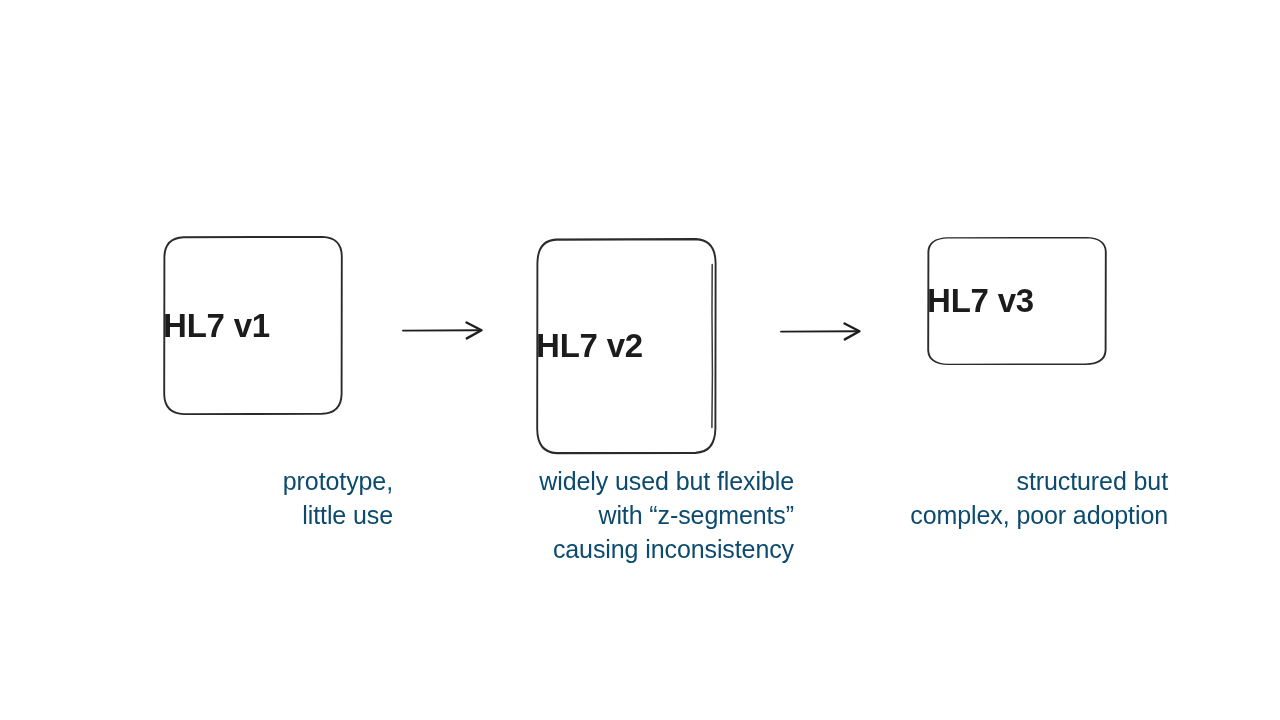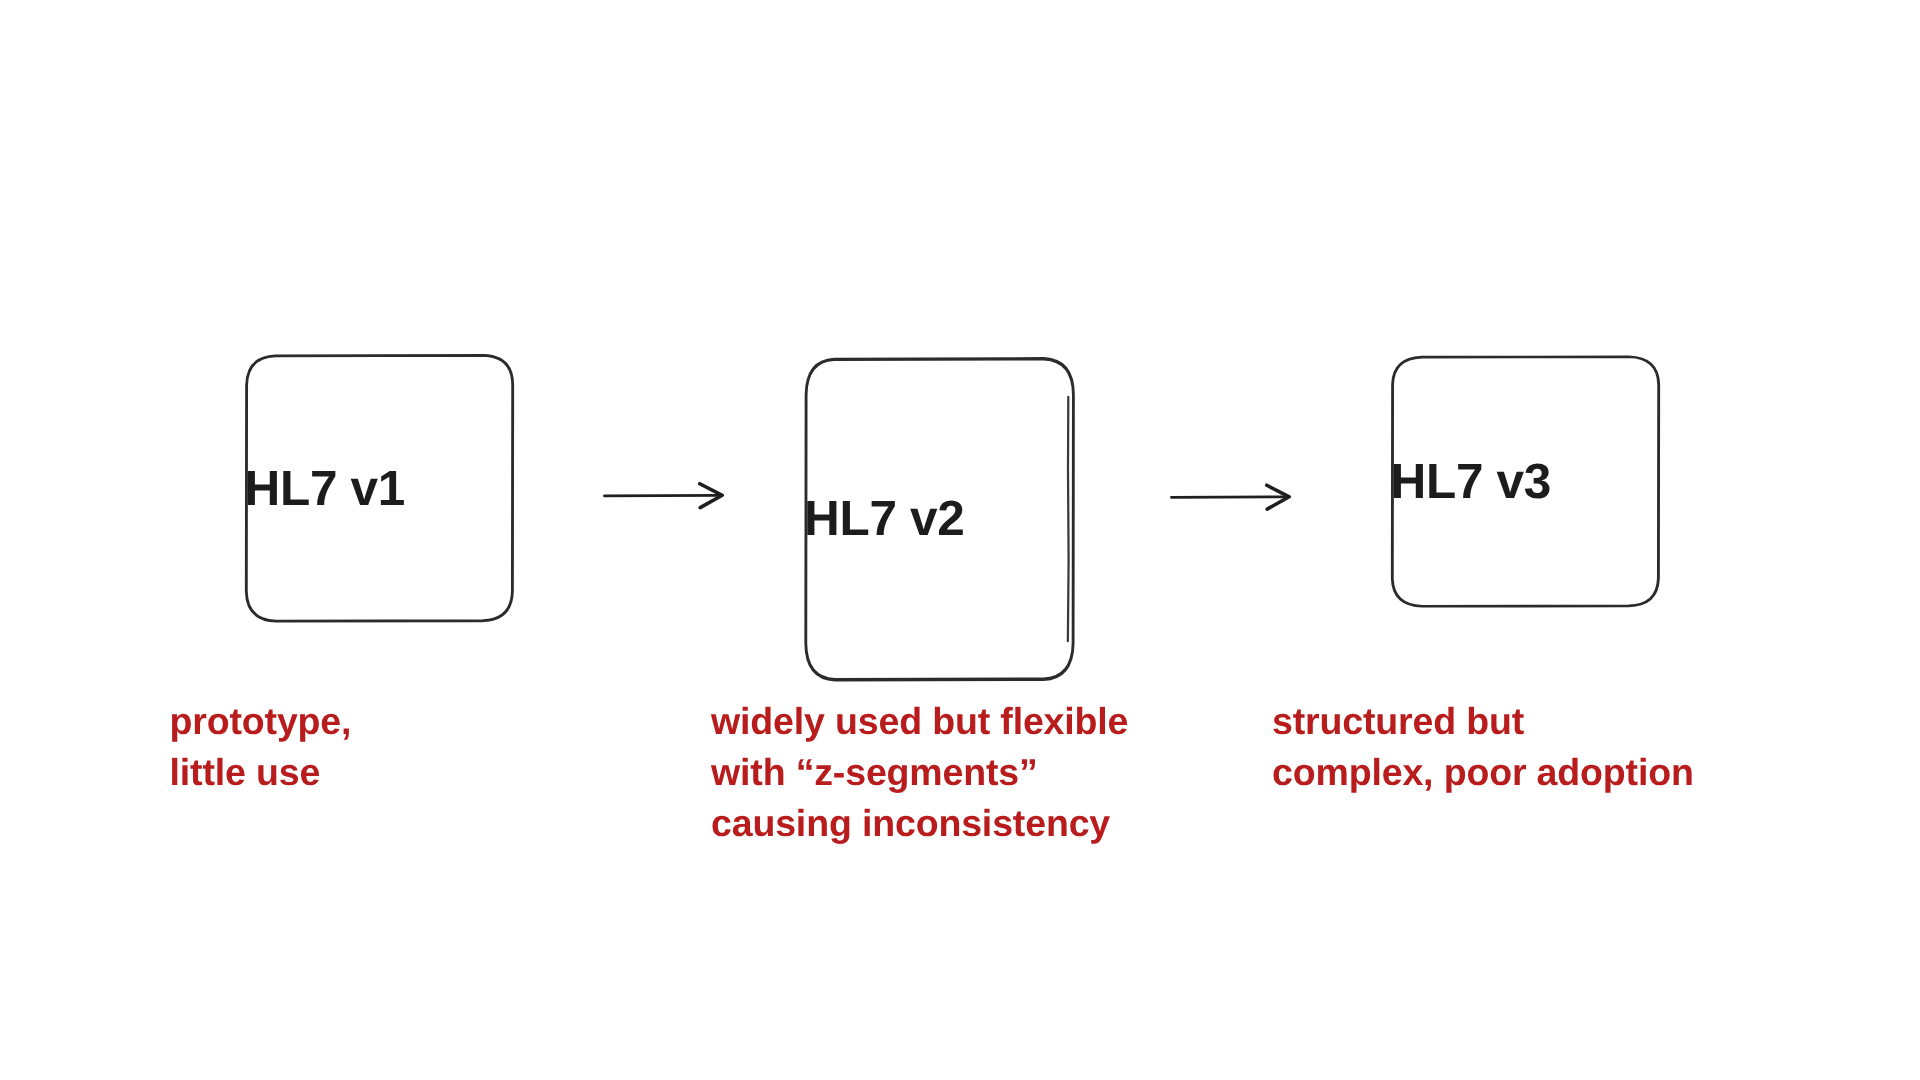--- a/index.html
+++ b/index.html
@@ -56,42 +56,42 @@
     font-weight: 700;
     letter-spacing: -0.2px;
     color: #1c1c1c;
     line-height: 1.1;
     white-space: nowrap;
   }
 
   
   #node-1 { left: 163px; top: 236px; width: 180px; height: 179px; }
   #node-2 { left: 536px; top: 238px; width: 181px; height: 216px; }
-  #node-3 { left: 927px; top: 237px; width: 180px; height: 168px; }
+  #node-3 { left: 927px; top: 237px; width: 180px; height: 128px; }
 
   
   .arrow {
     position: absolute;
   }
   .arrow svg {
     display: block;
     overflow: visible;
   }
   #arrow-1 { left: 400px; top: 316px; width: 88px; height: 30px; }
   #arrow-2 { left: 778px; top: 317px; width: 88px; height: 30px; }
 
   
   .caption {
     position: absolute;
-    text-align: left;
+    text-align: right;
     font-family: "Liberation Sans", sans-serif;
     font-size: 25px;
-    font-weight: 700;
+    font-weight: 400;
     line-height: 34px;
-    color: #b91c1c;
+    color: #0c4a6e;
     letter-spacing: -0.1px;
     white-space: pre-line;
   }
   #caption-1 { left: 113px; top: 464px; width: 280px; }
   #caption-2 { left: 474px; top: 464px; width: 320px; }
   #caption-3 { left: 848px; top: 464px; width: 320px; }
 </style>
 </head>
 <body>
 

